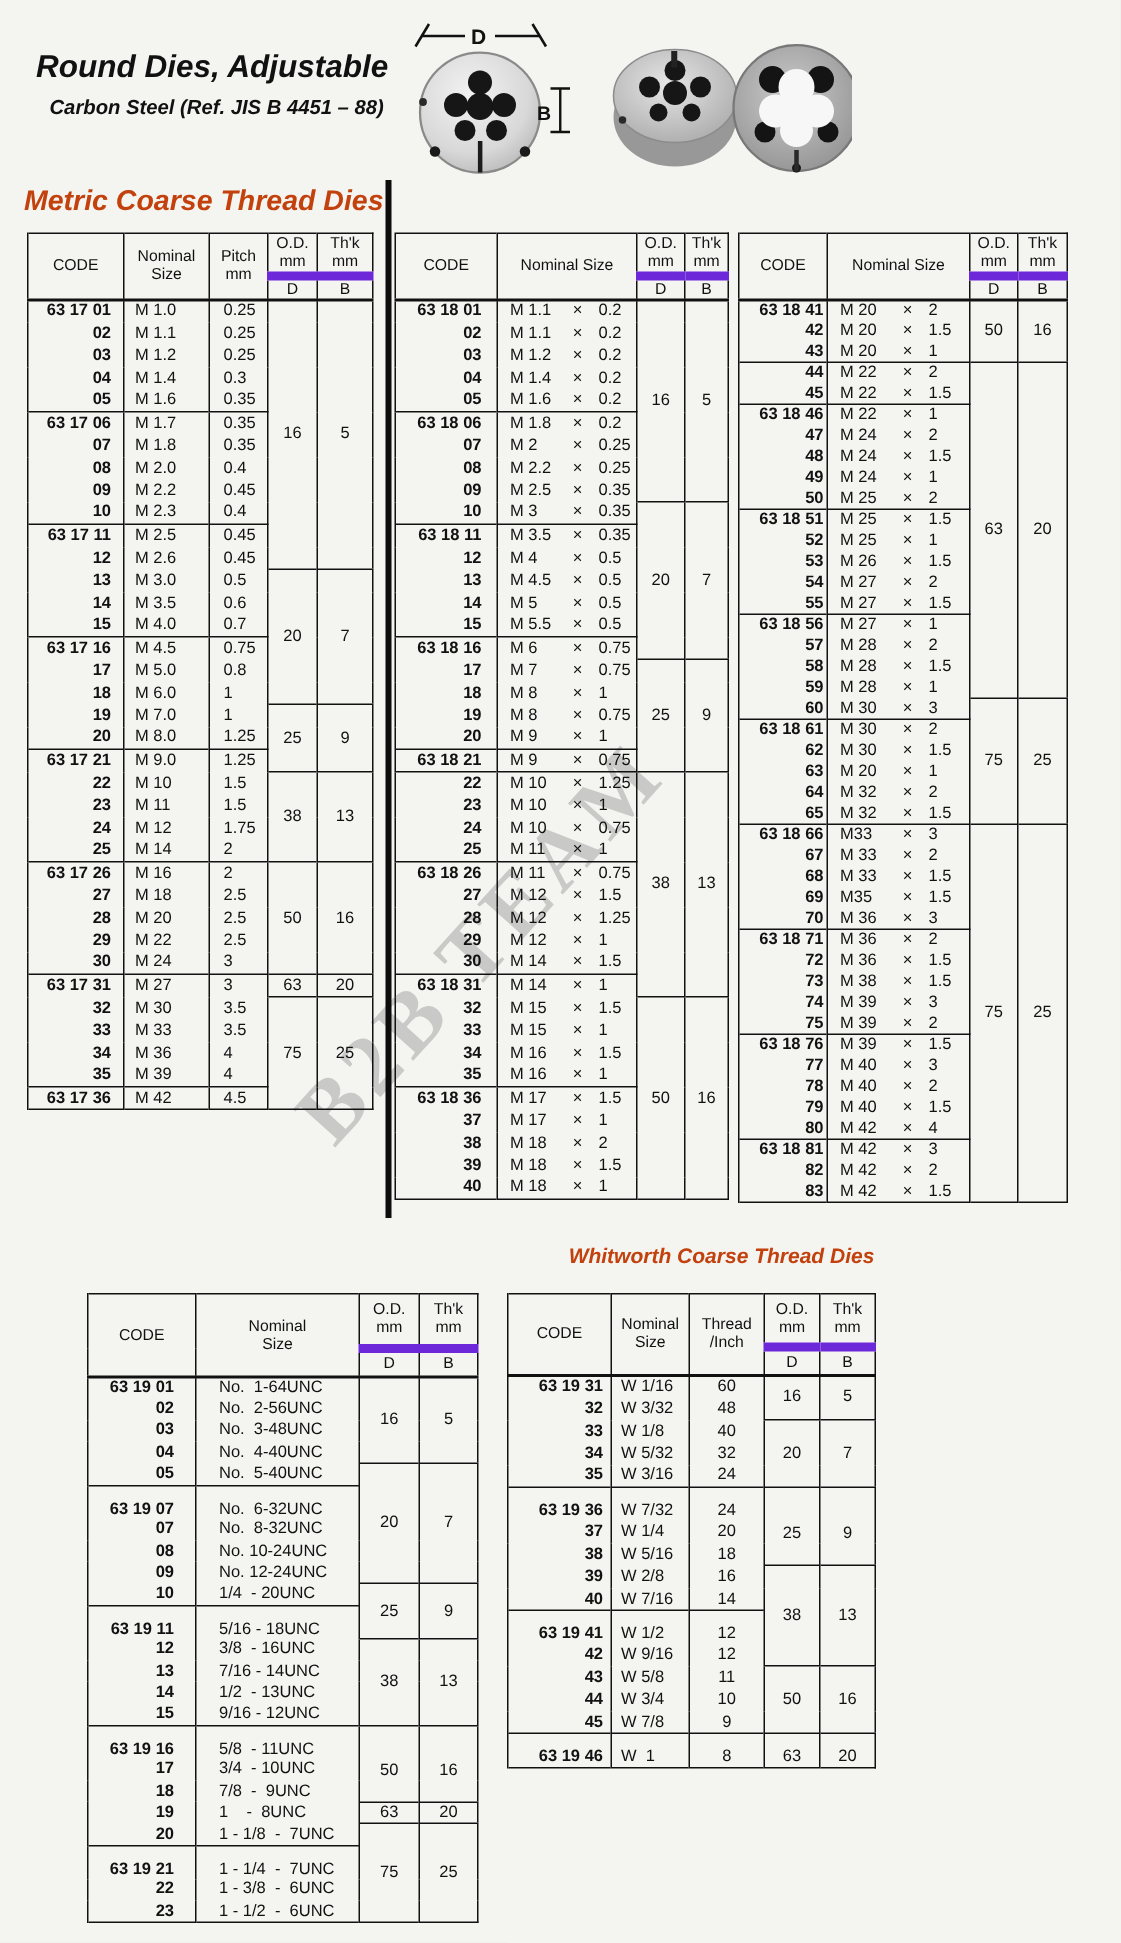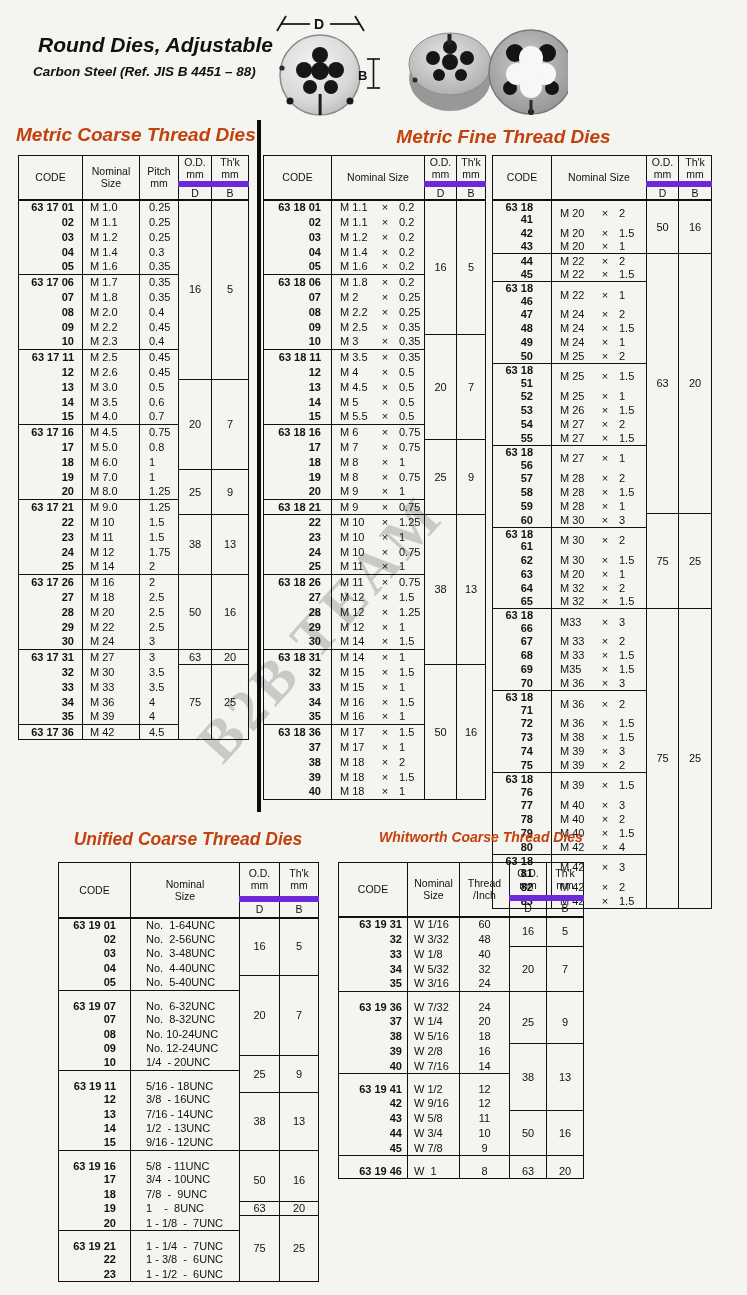--- a/index.html
+++ b/index.html
@@ -3,21 +3,21 @@
 <meta charset="utf-8">
 <style>
   *{box-sizing:border-box;}
   body{margin:0;background:#e9e9e6;font-family:"Liberation Sans",sans-serif;}
   .page{position:relative;width:747px;height:1295px;background:#f4f4f1;color:#111;overflow:hidden;}
 
   .watermark{position:absolute;left:100px;top:595px;width:440px;text-align:center;
     transform:rotate(-48deg);font-family:"Liberation Serif",serif;font-weight:bold;
     font-size:58px;letter-spacing:5px;color:rgba(140,140,140,0.42);z-index:1;white-space:nowrap;}
 
-  .doc-title{position:absolute;left:38px;top:33px;font-size:21px;font-weight:bold;font-style:italic;z-index:2;}
+  .doc-title{position:absolute;left:24px;top:33px;font-size:21px;font-weight:bold;font-style:italic;z-index:2;}
   .doc-subtitle{position:absolute;left:33px;top:64px;font-size:13.5px;font-weight:bold;font-style:italic;z-index:2;}
   .dies-art{position:absolute;left:268px;top:0;z-index:2;}
 
   .divider-v{position:absolute;left:257px;top:120px;width:4px;height:692px;background:#0c0c0c;z-index:3;}
 
   .sec-title{position:absolute;margin:0;font-weight:bold;font-style:italic;z-index:3;color:#c2410c;}
   #t-coarse{left:16px;top:124px;font-size:19px;}
   #t-fine{left:262px;top:126px;width:483px;text-align:center;font-size:19px;}
   #t-uni{left:55px;top:829px;width:266px;text-align:center;font-size:17.5px;}
   #t-whit{left:330px;top:829px;width:302px;text-align:center;font-size:14px;}
@@ -45,21 +45,21 @@
   #tbl-coarse td.pitch{padding-left:9px;}
 
   
   #tbl-finel{left:263px;top:155px;width:222px;}
   #tbl-finer{left:492px;top:155px;width:219px;}
   #tbl-finel tbody tr{height:15px;}
   #tbl-finer tbody tr{height:14px;}
   #tbl-finel thead tr:first-child,#tbl-finer thead tr:first-child{height:28px;}
   #tbl-finel thead tr:last-child,#tbl-finer thead tr:last-child{height:16px;}
   #tbl-finel td.code{padding-right:10px;}
-  #tbl-finer td.code{padding-right:18px;}
+  #tbl-finer td.code{padding-right:2px;}
   td.sizef .fs{display:inline-block;width:46px;padding-left:8px;text-align:left;}
   td.sizef .fx{display:inline-block;width:14px;text-align:center;}
   td.sizef .fp{display:inline-block;padding-left:7px;text-align:left;}
 
   
   #tbl-uni{left:58px;top:862px;width:260px;}
   #tbl-uni thead tr:first-child{height:36px;}
   #tbl-uni thead tr:last-child{height:19px;}
   #tbl-uni tbody tr{height:14.5px;}
   #tbl-uni td.code{padding-right:14px;}
@@ -153,22 +153,20 @@
       <circle cx="263" cy="87" r="11" fill="#f7f7f7"></circle>
       <circle cx="263" cy="72" r="12" fill="#f7f7f7"></circle>
       <circle cx="263" cy="112" r="3" fill="#1a1a1a"></circle>
       <rect x="261.5" y="100" width="3" height="14" fill="#2a2a2a"></rect>
     </g>
   </svg>
 
   <div class="divider-v"></div>
 
   <h2 class="sec-title" id="t-coarse">Metric Coarse Thread Dies</h2>
-  <h2 class="sec-title" id="t-fine">Metric Fine Thread Dies</h2>
-  <h2 class="sec-title" id="t-uni">Unified Coarse Thread Dies</h2>
   <h2 class="sec-title" id="t-whit">Whitworth Coarse Thread Dies</h2>
 
   <table class="tbl" id="tbl-coarse">
     <colgroup>
         <col style="width:64px">
         <col style="width:57px">
         <col style="width:39px">
         <col style="width:33px">
         <col style="width:37px">
       </colgroup>

